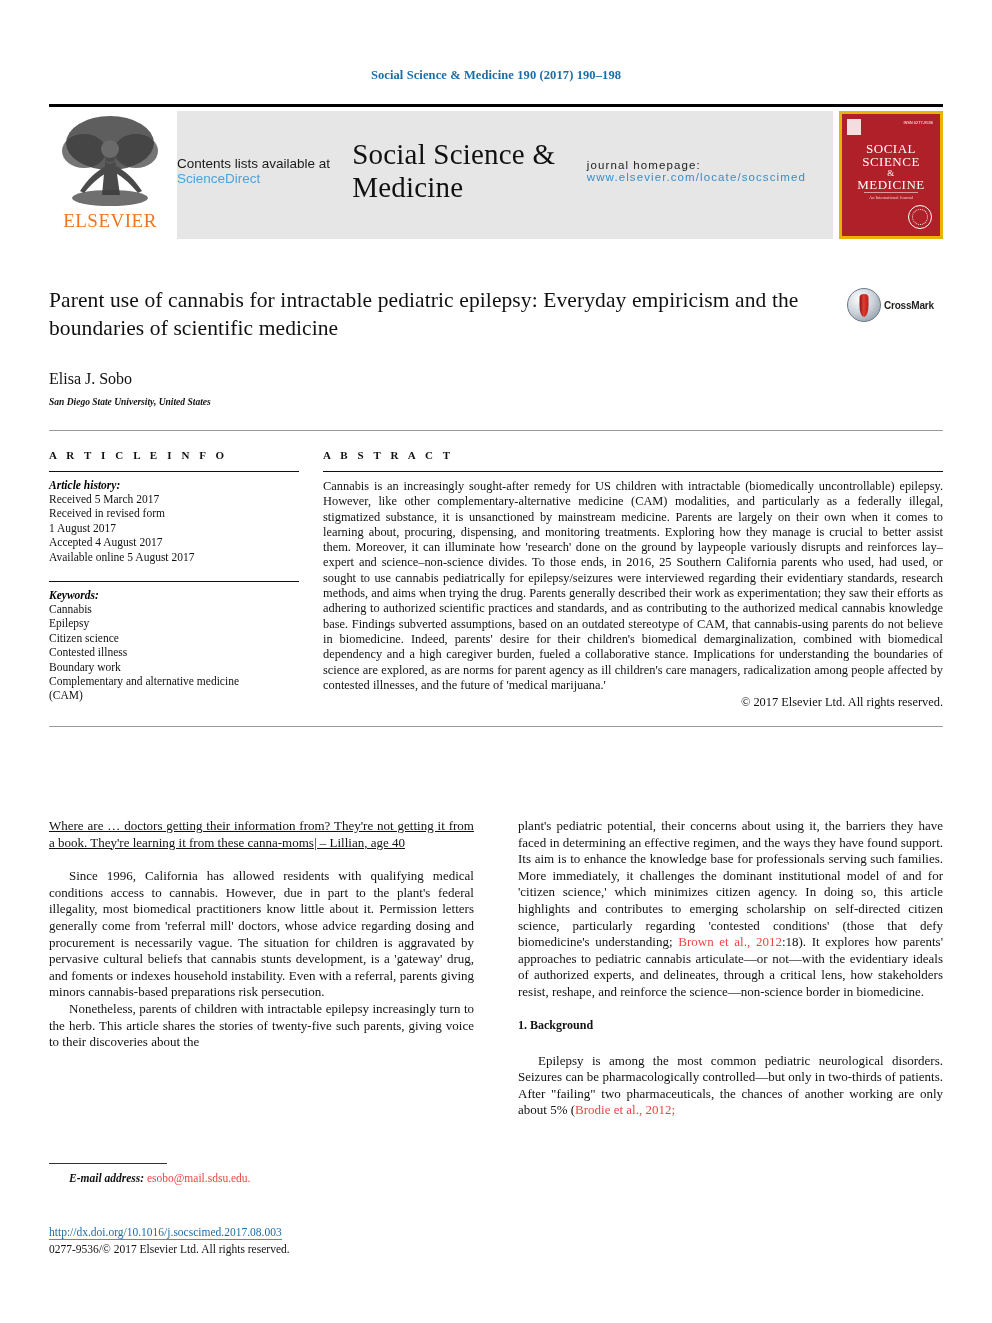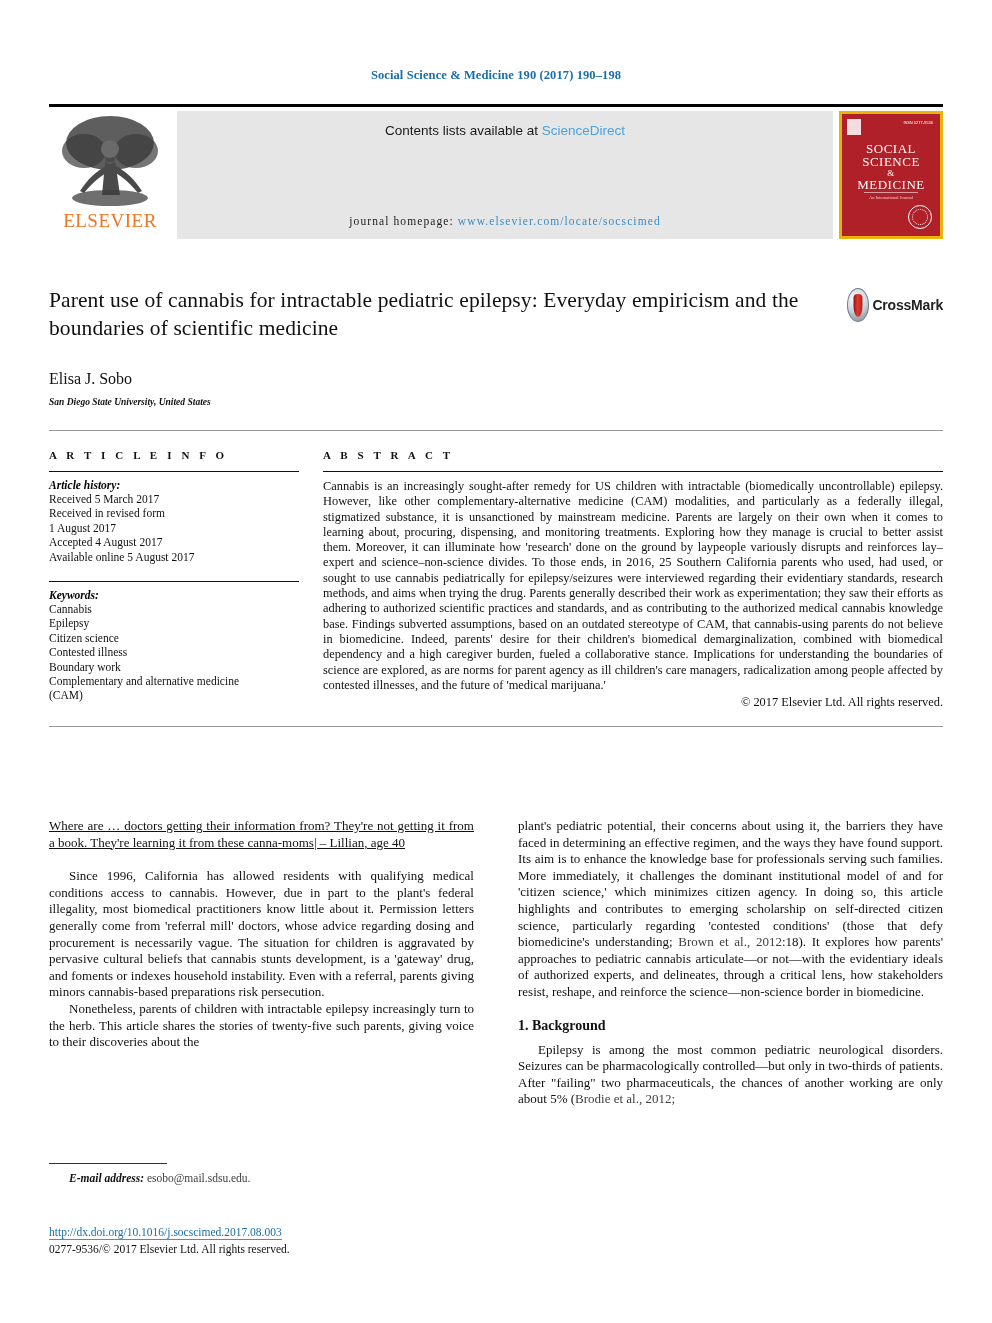--- a/index.html
+++ b/index.html
@@ -68,42 +68,42 @@
     color: #ee7622;
     font-weight: normal;
     margin-top: 1px;
   }
   .journal-band {
     flex: 1 1 auto;
     background: #e6e6e6;
     margin-left: 6px;
     margin-right: 6px;
     display: flex;
-    flex-direction: column;
+    flex-direction: row;
     justify-content: space-between;
     align-items: center;
-    padding: 12px 0 12px 0;
+    padding: 3px 0 12px 0;
     box-sizing: border-box;
   }
   .contents-line {
     font-family: "Liberation Sans", sans-serif;
     font-size: 13.5px;
     color: #1a1a1a;
   }
   .contents-line .sd {
     color: #4aa3df;
   }
   .journal-title {
     font-family: "Liberation Serif", serif;
     font-size: 29px;
     color: #111;
     letter-spacing: 0.2px;
   }
   .homepage-line {
-    font-family: Liberation Serif, serif;
+    font-family: Liberation Sans, sans-serif;
     font-size: 11.5px;
     letter-spacing: 1.1px;
     color: #222;
   }
   .homepage-line .url {
     color: #3a8dc4;
   }
   .cover-thumb {
     flex: 0 0 104px;
     width: 104px;
@@ -197,21 +197,21 @@
     left: 50%;
     top: 5px;
     transform: translateX(-50%);
     width: 9px;
     height: 23px;
     background: linear-gradient(to right, #8d1418, #e03b2e 45%, #b5201c);
     border-radius: 4px 4px 50% 50%;
   }
   .crossmark-text {
     font-family: "Liberation Sans", sans-serif;
-    font-size: 14px;
+    font-size: 10px;
     font-weight: bold;
     color: #222;
     letter-spacing: -0.2px;
   }
   .paper-title {
     font-family: "Liberation Serif", serif;
     font-size: 21.5px;
     line-height: 28px;
     font-weight: normal;
     color: #111;
@@ -313,27 +313,27 @@
   .para {
     font-size: 13px;
     line-height: 16.6px;
     text-align: justify;
     text-indent: 20px;
     color: #111;
     margin: 0;
   }
   .para.first { margin-top: 17px; }
   .sec-title {
-    font-size: 14px;
-    font-weight: bold;
-    margin: 17px 0 8px 0;
+    font-size: 12px;
+    font-weight: bold;
+    margin: 17px 0 20px 0;
     color: #111;
   }
   a, .link {
-    color: #404040;
+    color: #ef4444;
     text-decoration: none;
   }
 
   
   .footnote {
     position: absolute;
     left: 49px;
     top: 1163px;
     width: 425px;
   }
@@ -391,20 +391,21 @@
             <path d="M44 44 q8 10 16 0 q-8 14 -16 0Z" fill="#5a5a5a"></path>
           </g>
         </svg>
         <div class="elsevier-word">ELSEVIER</div>
       </div>
 
       <div class="journal-band">
         <div class="contents-line">
           <span>Contents lists available at </span><span class="sd">ScienceDirect</span>
         </div>
+        <div class="journal-title">Social Science &amp; Medicine</div>
         <div class="homepage-line">
           <span>journal homepage: </span><span class="url">www.elsevier.com/locate/socscimed</span>
         </div>
       </div>
 
       <div class="cover-thumb">
         <div class="cover-top"></div>
         <div class="cover-issn">ISSN 0277-9536</div>
         <div class="cover-title">
           <span>SOCIAL</span><br>

